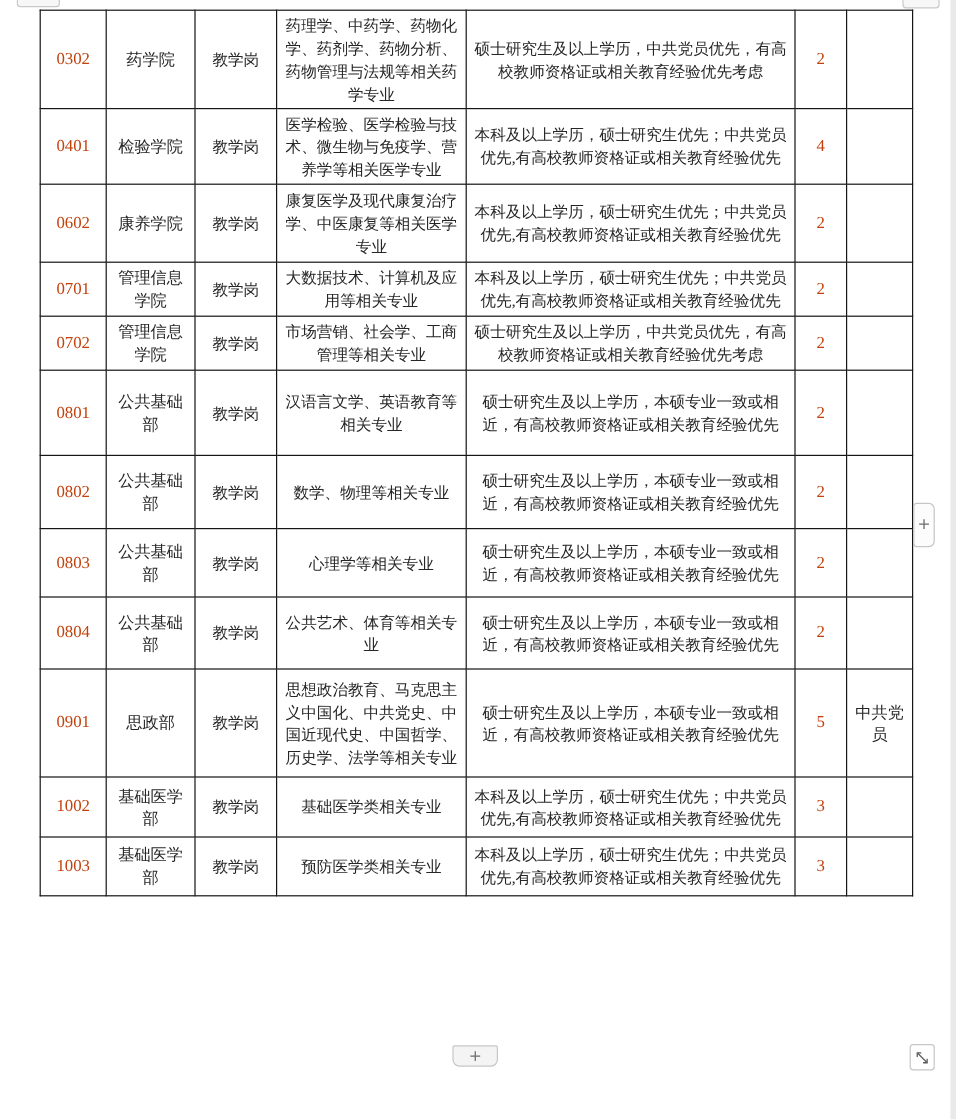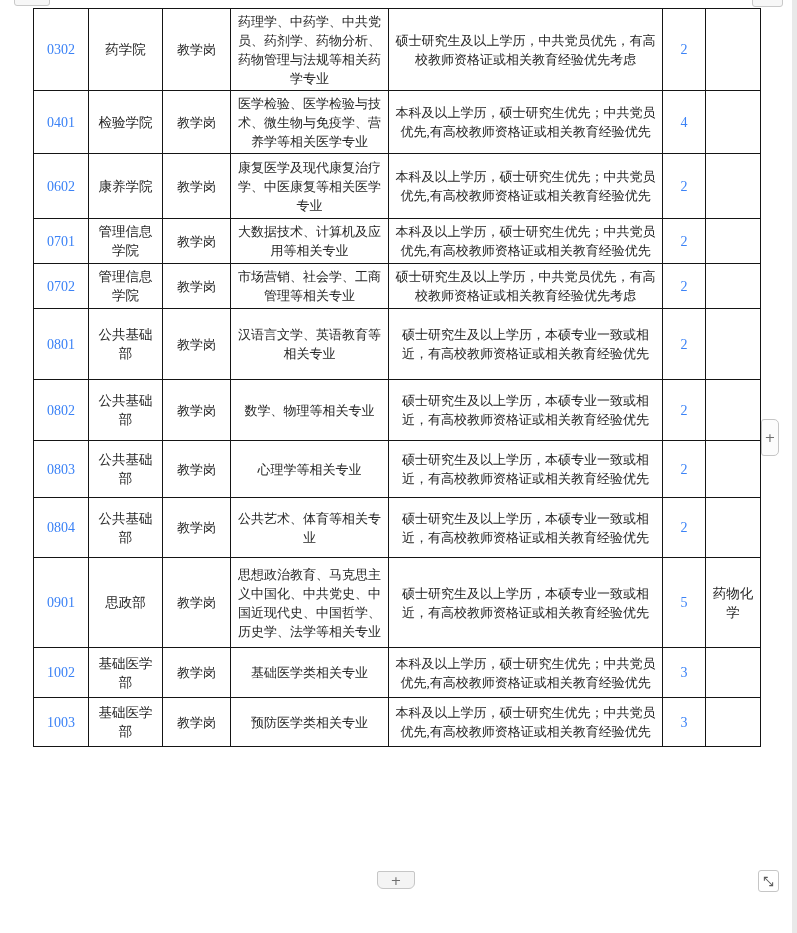--- a/index.html
+++ b/index.html
@@ -47,21 +47,21 @@
     vertical-align: middle;
     font-size: 13px;
     line-height: 19px;
     color: #262626;
     padding: 1px 4px;
     word-break: break-all;
     overflow: hidden;
   }
   td.code, td.count {
     font-size: 14px;
-    color: #3b82f6;
+    color: #c2410c;
     font-family: "Liberation Serif", "DejaVu Serif", serif;
   }
   td.department { font-size: 13.5px; }
   td.major, td.requirements { padding: 1px 6px; }
   td.remark { font-size: 13.5px; }
 
   
   .add-col-btn {
     position: absolute;
     left: 761px;
@@ -128,21 +128,21 @@
     <col style="width:158px">
     <col style="width:274px">
     <col style="width:43px">
     <col style="width:55px">
   </colgroup>
   <tbody>
       <tr style="height: 82px;">
         <td class="code">0302</td>
         <td class="department">药学院</td>
         <td class="post_type">教学岗</td>
-        <td class="major">药理学、中药学、中共党员、药剂学、药物分析、药物管理与法规等相关药学专业</td>
+        <td class="major">药理学、中药学、药物化学、药剂学、药物分析、药物管理与法规等相关药学专业</td>
         <td class="requirements">硕士研究生及以上学历，中共党员优先，有高校教师资格证或相关教育经验优先考虑</td>
         <td class="count">2</td>
         <td class="remark"></td>
       </tr>
       <tr style="height: 63px;">
         <td class="code">0401</td>
         <td class="department">检验学院</td>
         <td class="post_type">教学岗</td>
         <td class="major">医学检验、医学检验与技术、微生物与免疫学、营养学等相关医学专业</td>
         <td class="requirements">本科及以上学历，硕士研究生优先；中共党员优先,有高校教师资格证或相关教育经验优先</td>
@@ -212,21 +212,21 @@
         <td class="count">2</td>
         <td class="remark"></td>
       </tr>
       <tr style="height: 90px;">
         <td class="code">0901</td>
         <td class="department">思政部</td>
         <td class="post_type">教学岗</td>
         <td class="major">思想政治教育、马克思主义中国化、中共党史、中国近现代史、中国哲学、历史学、法学等相关专业</td>
         <td class="requirements">硕士研究生及以上学历，本硕专业一致或相近，有高校教师资格证或相关教育经验优先</td>
         <td class="count">5</td>
-        <td class="remark">药物化学</td>
+        <td class="remark">中共党员</td>
       </tr>
       <tr style="height: 50px;">
         <td class="code">1002</td>
         <td class="department">基础医学部</td>
         <td class="post_type">教学岗</td>
         <td class="major">基础医学类相关专业</td>
         <td class="requirements">本科及以上学历，硕士研究生优先；中共党员优先,有高校教师资格证或相关教育经验优先</td>
         <td class="count">3</td>
         <td class="remark"></td>
       </tr>

